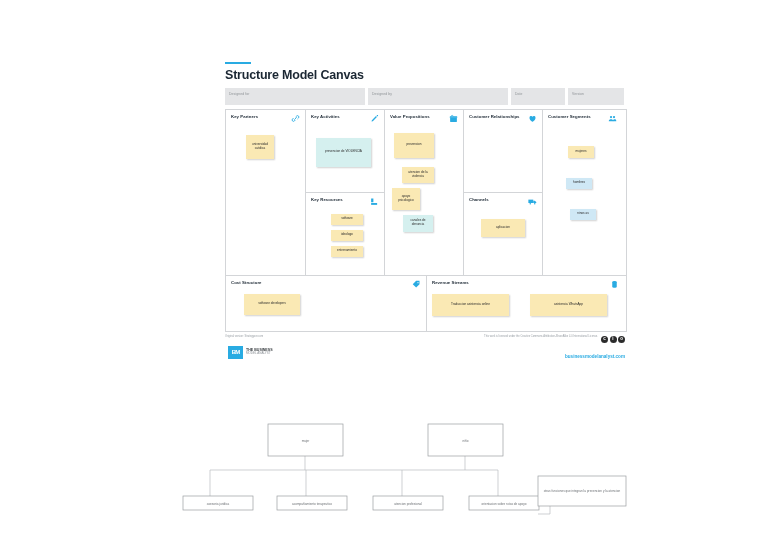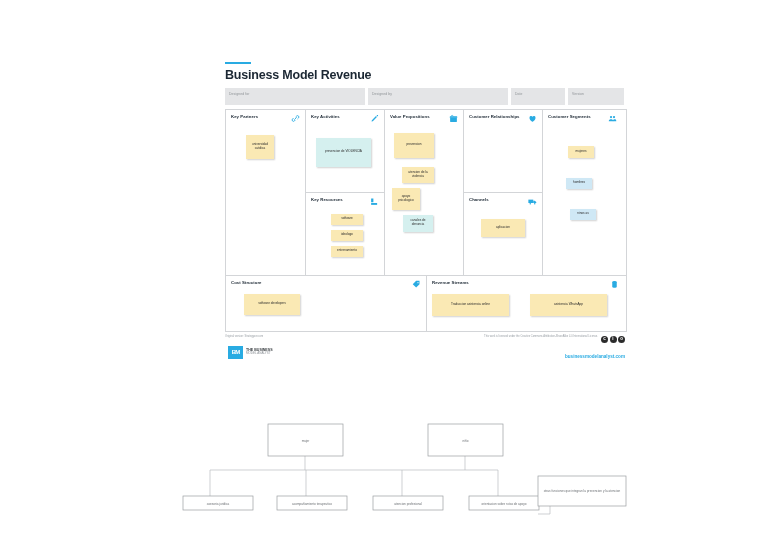--- a/index.html
+++ b/index.html
@@ -97,21 +97,21 @@
   #orgchart{position:absolute;left:180px;top:418px;width:460px;height:122px;}
   #orgchart svg{display:block;}
   .oc-box-txt{font-size:3.1px;fill:#6d7175;font-family:"Liberation Sans",sans-serif;}
 </style>
 </head>
 <body>
 
 <div id="canvas-sheet">
 
   <div class="accent-rule"></div>
-  <div id="canvas-title">Business Model Revenue</div>
+  <div id="canvas-title">Structure Model Canvas</div>
 
   <div class="meta-row">
     <div class="meta-field mf-designedfor">
       <span>Designed for</span>
     </div>
     <div class="meta-field mf-designedby">
       <span>Designed by</span>
     </div>
     <div class="meta-field mf-date">
       <span>Date</span>

